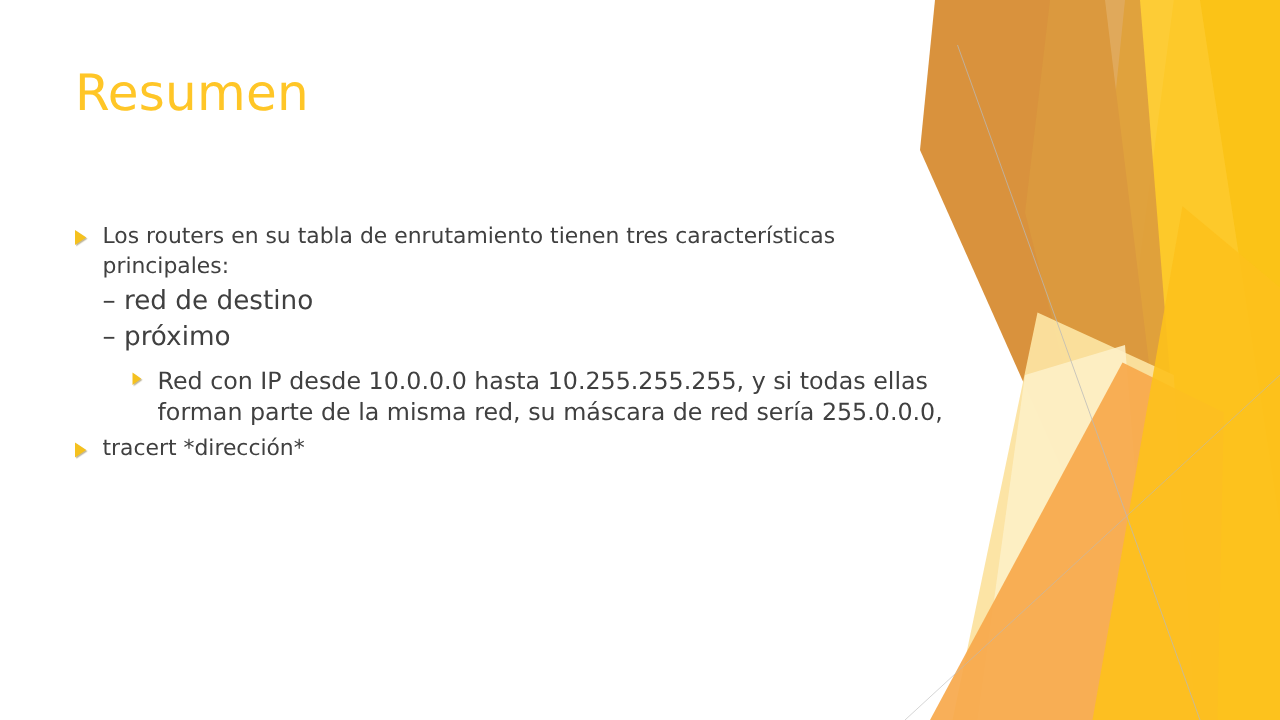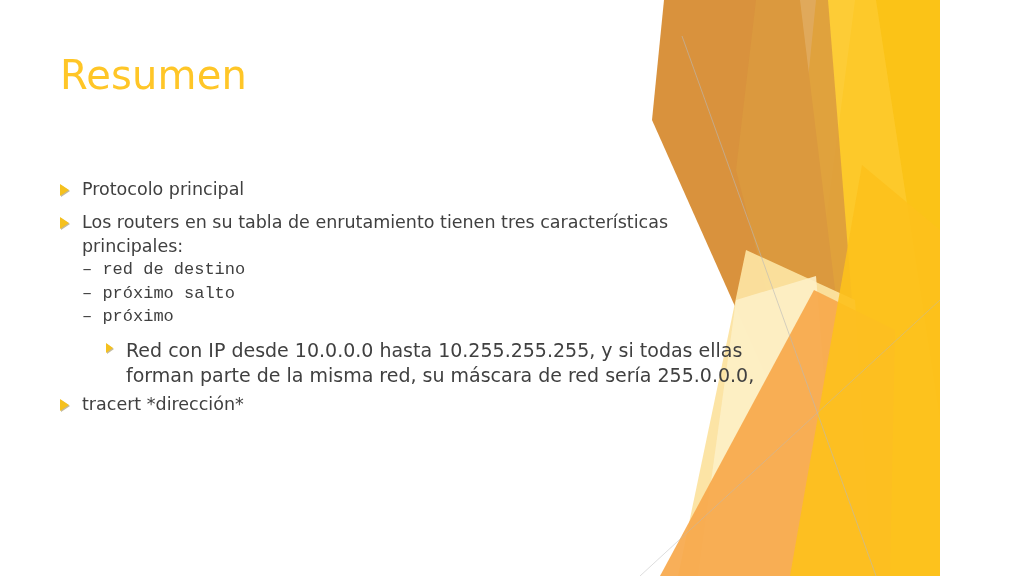--- a/index.html
+++ b/index.html
@@ -6,21 +6,21 @@
   html, body {
     margin: 0;
     padding: 0;
     background: #ffffff;
   }
   body {
     font-family: "DejaVu Sans", "Liberation Sans", sans-serif;
   }
   .slide {
     position: relative;
-    width: 940px;
+    width: 1024px;
     height: 576px;
     background: #ffffff;
     overflow: hidden;
   }
 
   
   .decor {
     position: absolute;
     top: 0;
     right: 0;
@@ -92,23 +92,22 @@
   .text.lvl1 {
     font-size: 17.5px;
     line-height: 1.36;
   }
   .text.lvl2 {
     font-size: 19px;
     line-height: 1.35;
   }
   .sub-line {
     display: block;
-    font-size: 17px;
+    font-size: 21px;
     line-height: 1.38;
-    font-family: Liberation Mono, monospace;
   }
   .link {
     text-decoration: underline;
     text-underline-offset: 2px;
     color: #404040;
   }
 </style>
 </head>
 <body>
 
@@ -136,36 +135,29 @@
       <line x1="42" y1="36" x2="236" y2="576" stroke="#B9B9B9" stroke-width="0.8" opacity="0.75"></line>
       <line x1="0" y1="576" x2="300" y2="300" stroke="#B9B9B9" stroke-width="0.8" opacity="0.6"></line>
     </svg>
   </div>
 
   <h1 class="title">Resumen</h1>
 
   <div class="body-area">
 
 
-    <div class="bullet-row lvl1">
-      <span class="marker">
-          <span class="tri"></span>
-        </span>
-      <span class="text lvl1">Protocolo principal</span>
-    </div>
 
 
     <div class="bullet-row lvl1">
       <span class="marker">
           <span class="tri"></span>
         </span>
       <span class="text lvl1">
         <span>Los routers en su tabla de enrutamiento tienen tres características principales:</span>
         <span class="sub-line">– red de destino</span>
-        <span class="sub-line">– próximo salto</span>
         <span class="sub-line">– próximo</span>
       </span>
     </div>
 
 
     <div class="bullet-row lvl2">
       <span class="marker lvl2">
           <span class="tri small"></span>
         </span>
       <span class="text lvl2">Red con IP desde 10.0.0.0 hasta 10.255.255.255, y si todas ellas forman parte de la misma red, su máscara de red sería 255.0.0.0,</span>

